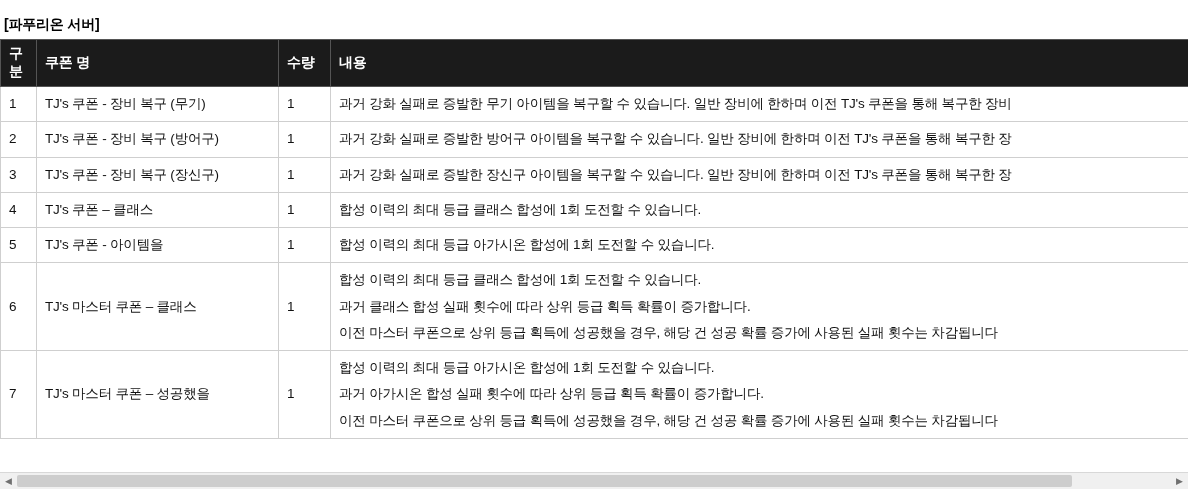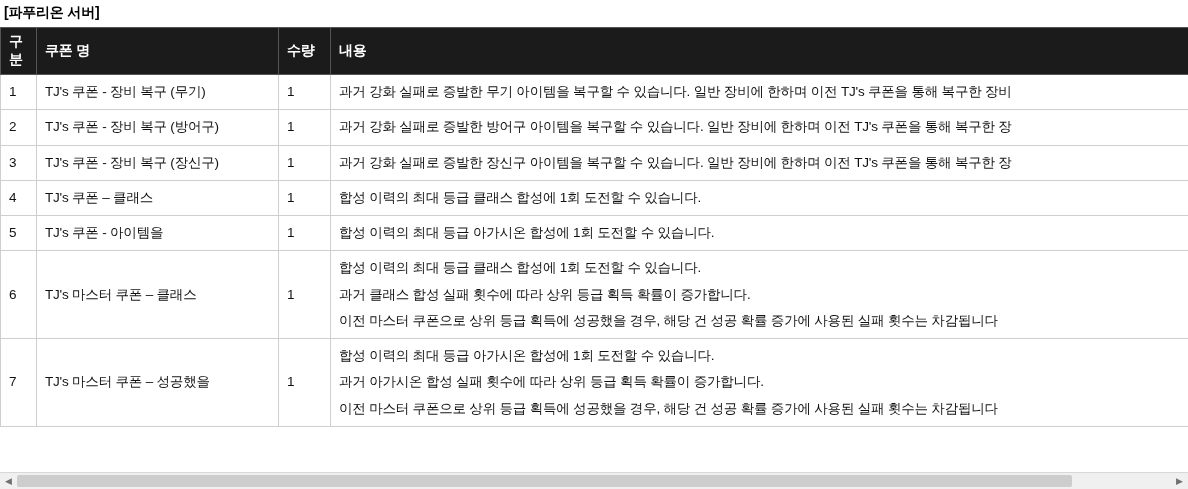--- a/index.html
+++ b/index.html
@@ -17,21 +17,21 @@
   .page {
     position: relative;
     width: 1188px;
     height: 489px;
     box-sizing: border-box;
   }
   .server-title {
     font-size: 14px;
     font-weight: bold;
     color: #000000;
-    padding: 4px 0 5px 4px;
+    padding: 16px 0 5px 4px;
     letter-spacing: -0.2px;
   }
   .table-wrap {
     position: relative;
     width: 1188px;
     height: 434px;
     overflow: hidden;
   }
   table.coupon-table {
     border-collapse: collapse;

